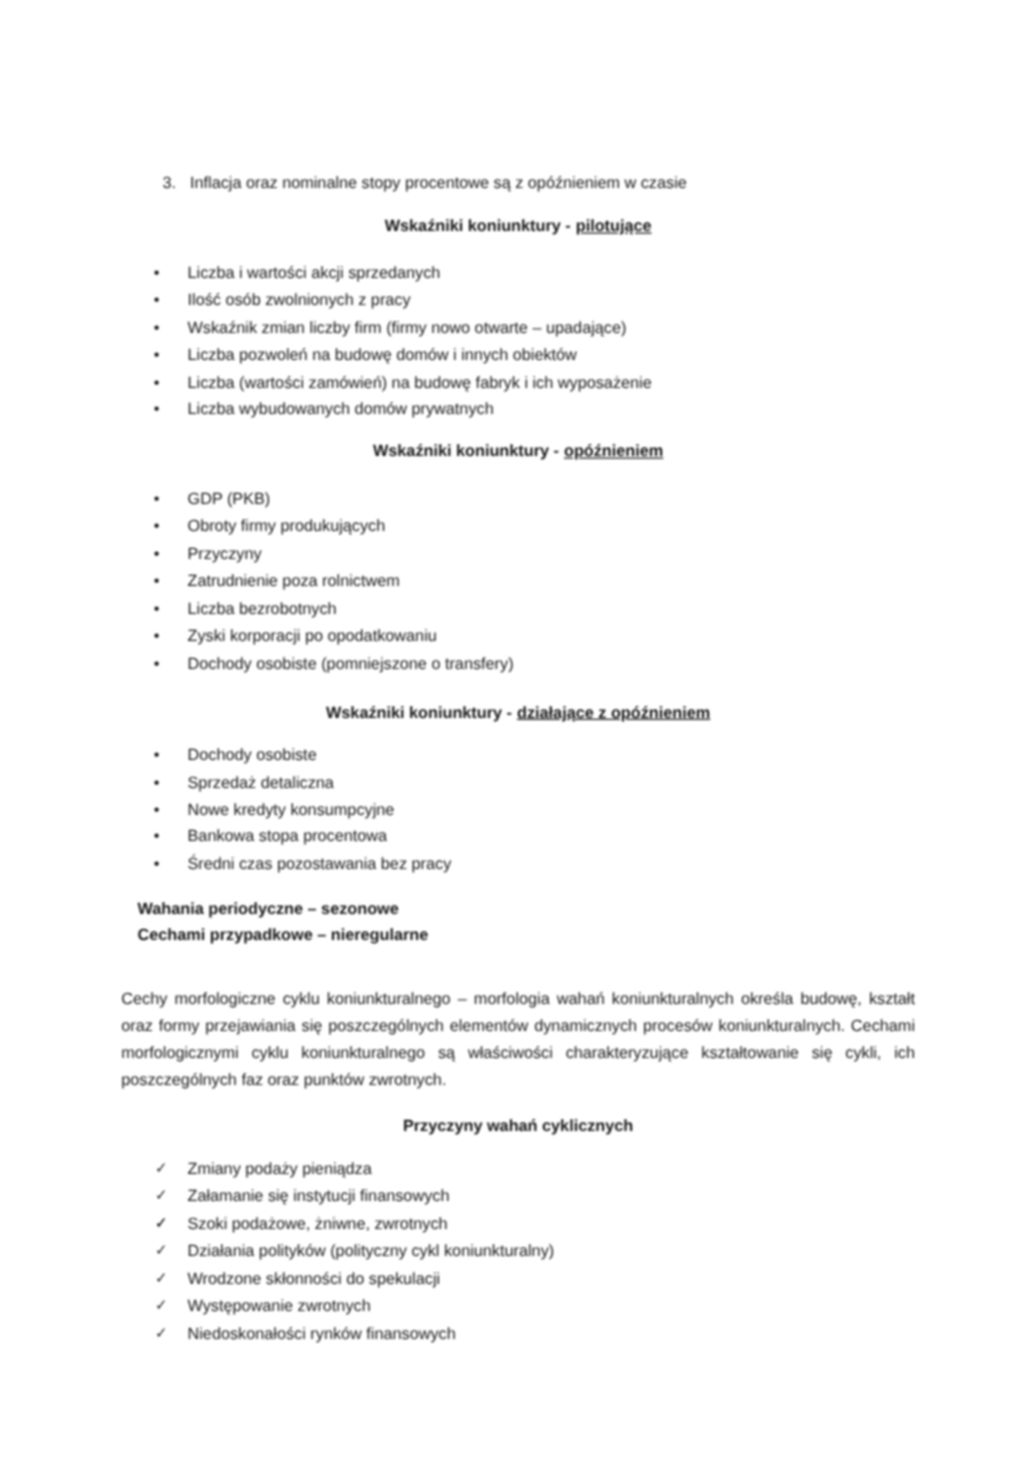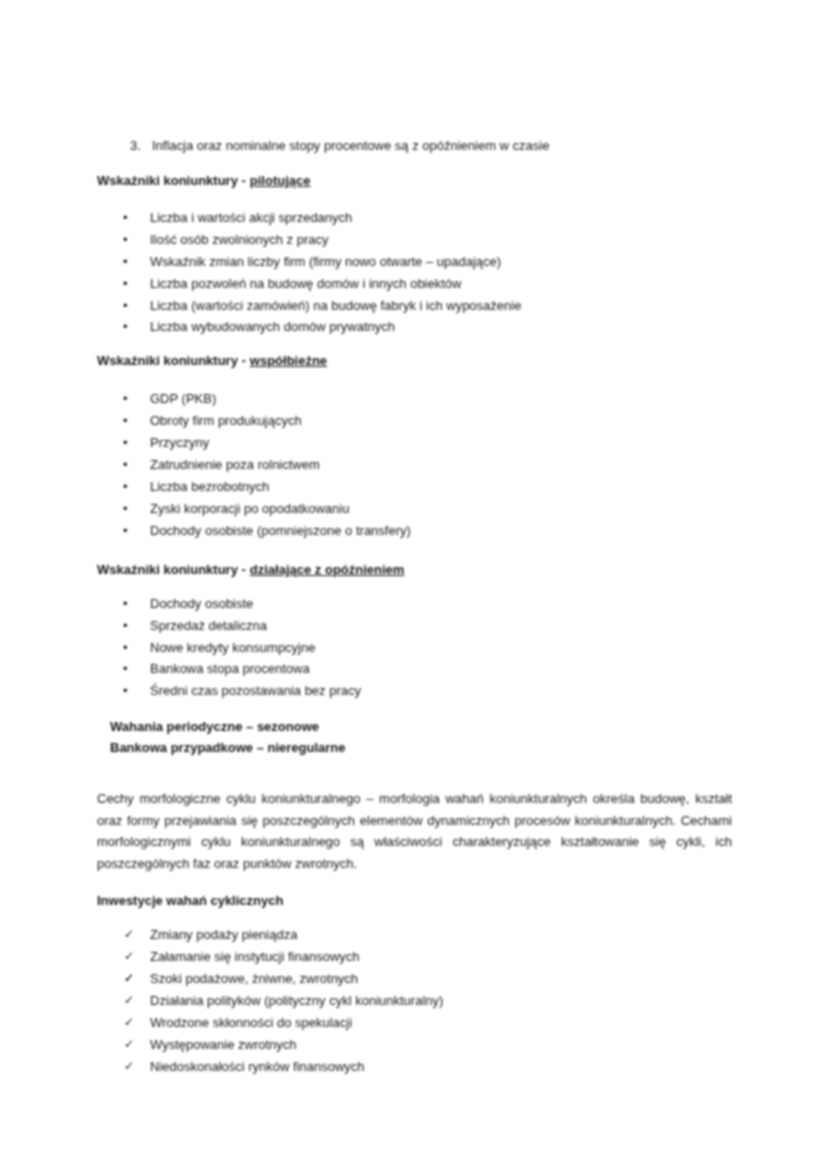--- a/index.html
+++ b/index.html
@@ -13,21 +13,21 @@
   .page { position: relative; width: 827px; height: 1169px; background: #ffffff; margin-top: 37px; }
   .content {
     position: absolute; left: 97px; top: 98px; width: 635px;
     font-size: 13px; line-height: 21.9px;
     filter: blur(0.8px);
   }
   .intro { padding-left: 33px; }
   .intro .num { display: inline-block; width: 22px; }
   h2.sec {
     font-size: 13px; line-height: 22px; font-weight: 700;
-    margin: 0; padding: 0;
+    margin: 0; padding: 0; text-align: center;
   }
   h2.m1 { margin-top: 13px; }
   h2.m2 { margin-top: 12px; }
   h2.m3 { margin-top: 17px; }
   h2.m4 { margin-top: 16px; }
   .u { text-decoration: underline; margin-left: 4px; }
   ul { list-style: none; margin: 0; padding: 0; }
   ul.mt15 { margin-top: 15px; }
   ul.mt16 { margin-top: 16px; }
   ul.mt12 { margin-top: 12px; }
@@ -59,54 +59,54 @@
     <ul class="mt15">
         <li><span class="marker">•</span><span class="li-text">Liczba i wartości akcji sprzedanych</span></li>
         <li><span class="marker">•</span><span class="li-text">Ilość osób zwolnionych z pracy</span></li>
         <li><span class="marker">•</span><span class="li-text">Wskaźnik zmian liczby firm (firmy nowo otwarte – upadające)</span></li>
         <li><span class="marker">•</span><span class="li-text">Liczba pozwoleń na budowę domów i innych obiektów</span></li>
         <li><span class="marker">•</span><span class="li-text">Liczba (wartości zamówień) na budowę fabryk i ich wyposażenie</span></li>
         <li><span class="marker">•</span><span class="li-text">Liczba wybudowanych domów prywatnych</span></li>
       </ul>
 
     <h2 class="sec m2">
-      <span>Wskaźniki koniunktury -</span><span class="u">współbieżne</span>
+      <span>Wskaźniki koniunktury -</span><span class="u">opóźnieniem</span>
     </h2>
     <ul class="mt16">
         <li><span class="marker">•</span><span class="li-text">GDP (PKB)</span></li>
-        <li><span class="marker">•</span><span class="li-text">Obroty firm produkujących</span></li>
+        <li><span class="marker">•</span><span class="li-text">Obroty firmy produkujących</span></li>
         <li><span class="marker">•</span><span class="li-text">Przyczyny</span></li>
         <li><span class="marker">•</span><span class="li-text">Zatrudnienie poza rolnictwem</span></li>
         <li><span class="marker">•</span><span class="li-text">Liczba bezrobotnych</span></li>
         <li><span class="marker">•</span><span class="li-text">Zyski korporacji po opodatkowaniu</span></li>
         <li><span class="marker">•</span><span class="li-text">Dochody osobiste (pomniejszone o transfery)</span></li>
       </ul>
 
     <h2 class="sec m3">
       <span>Wskaźniki koniunktury -</span><span class="u">działające z opóźnieniem</span>
     </h2>
     <ul class="mt12">
         <li><span class="marker">•</span><span class="li-text">Dochody osobiste</span></li>
         <li><span class="marker">•</span><span class="li-text">Sprzedaż detaliczna</span></li>
         <li><span class="marker">•</span><span class="li-text">Nowe kredyty konsumpcyjne</span></li>
         <li><span class="marker">•</span><span class="li-text">Bankowa stopa procentowa</span></li>
         <li><span class="marker">•</span><span class="li-text">Średni czas pozostawania bez pracy</span></li>
       </ul>
 
     <div class="wahania">
       <p>Wahania periodyczne – sezonowe</p>
-      <p>Bankowa przypadkowe – nieregularne</p>
+      <p>Cechami przypadkowe – nieregularne</p>
     </div>
 
     <p class="morph">
       <span class="b">Cechy morfologiczne cyklu koniunkturalnego</span><span> – morfologia wahań koniunkturalnych określa budowę, kształt oraz formy przejawiania się poszczególnych elementów dynamicznych procesów koniunkturalnych. Cechami morfologicznymi cyklu koniunkturalnego są właściwości charakteryzujące kształtowanie się cykli, ich poszczególnych faz oraz punktów zwrotnych.</span>
     </p>
 
     <h2 class="sec m4">
-      <span>Inwestycje wahań cyklicznych</span>
+      <span>Przyczyny wahań cyklicznych</span>
     </h2>
     <ul class="mt12 checks">
         <li><span class="marker">✓</span><span class="li-text">Zmiany podaży pieniądza</span></li>
         <li><span class="marker">✓</span><span class="li-text">Załamanie się instytucji finansowych</span></li>
         <li><span class="marker">✓</span></li>
         <li><span class="marker">✓</span><span class="li-text">Szoki podażowe, żniwne, zwrotnych</span></li>
         <li><span class="marker">✓</span><span class="li-text">Działania polityków (polityczny cykl koniunkturalny)</span></li>
         <li><span class="marker">✓</span><span class="li-text">Wrodzone skłonności do spekulacji</span></li>
         <li><span class="marker">✓</span><span class="li-text">Występowanie zwrotnych</span></li>
         <li><span class="marker">✓</span><span class="li-text">Niedoskonałości rynków finansowych</span></li>

